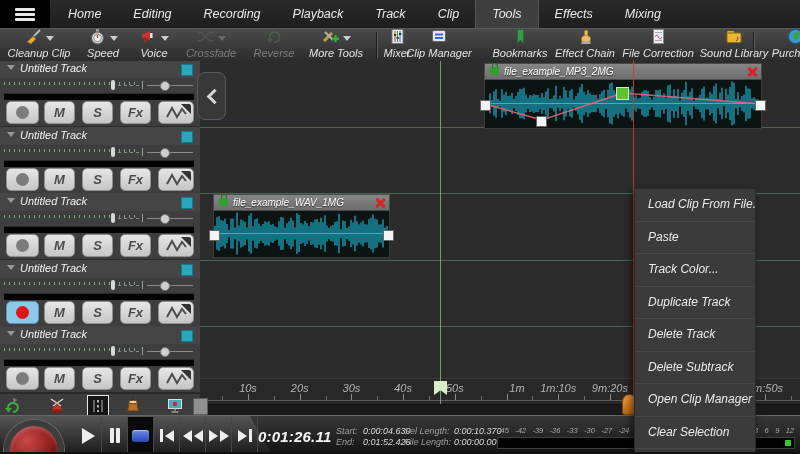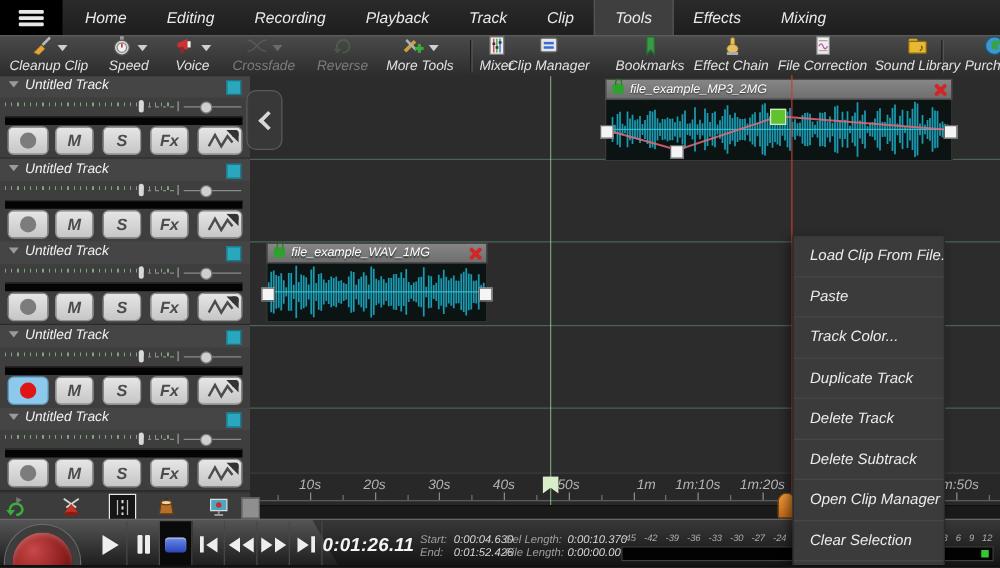--- a/index.html
+++ b/index.html
@@ -532,21 +532,21 @@
         <div class="ruler-label" style="left: 151.4px;">30s</div>
         <div class="tick" style="left: 151px; top: 15px; height: 6px;"></div>
         <div class="ruler-label" style="left: 203.1px;">40s</div>
         <div class="tick" style="left: 203px; top: 15px; height: 6px;"></div>
         <div class="ruler-label" style="left: 254.8px;">50s</div>
         <div class="tick" style="left: 255px; top: 15px; height: 6px;"></div>
         <div class="ruler-label" style="left: 295px; margin-left: 22px;">1m</div>
         <div class="tick" style="left: 307px; top: 15px; height: 6px;"></div>
         <div class="ruler-label" style="left: 358.2px;">1m:10s</div>
         <div class="tick" style="left: 358px; top: 15px; height: 6px;"></div>
-        <div class="ruler-label" style="left: 409.9px;">1m:20s</div>
+        <div class="ruler-label" style="left: 409.9px;">9m:20s</div>
         <div class="tick" style="left: 410px; top: 15px; height: 6px;"></div>
         <div class="ruler-label" style="left: 461.6px;">1m:30s</div>
         <div class="tick" style="left: 462px; top: 15px; height: 6px;"></div>
         <div class="ruler-label" style="left: 513.3px;">1m:40s</div>
         <div class="tick" style="left: 513px; top: 15px; height: 6px;"></div>
         <div class="ruler-label" style="left: 565px;">1m:50s</div>
         <div class="tick" style="left: 565px; top: 15px; height: 6px;"></div>
         <div class="tick" style="left: 22px; top: 17px; height: 4px; background: rgb(110, 110, 110);"></div>
         <div class="tick" style="left: 74px; top: 17px; height: 4px; background: rgb(110, 110, 110);"></div>
         <div class="tick" style="left: 126px; top: 17px; height: 4px; background: rgb(110, 110, 110);"></div>

